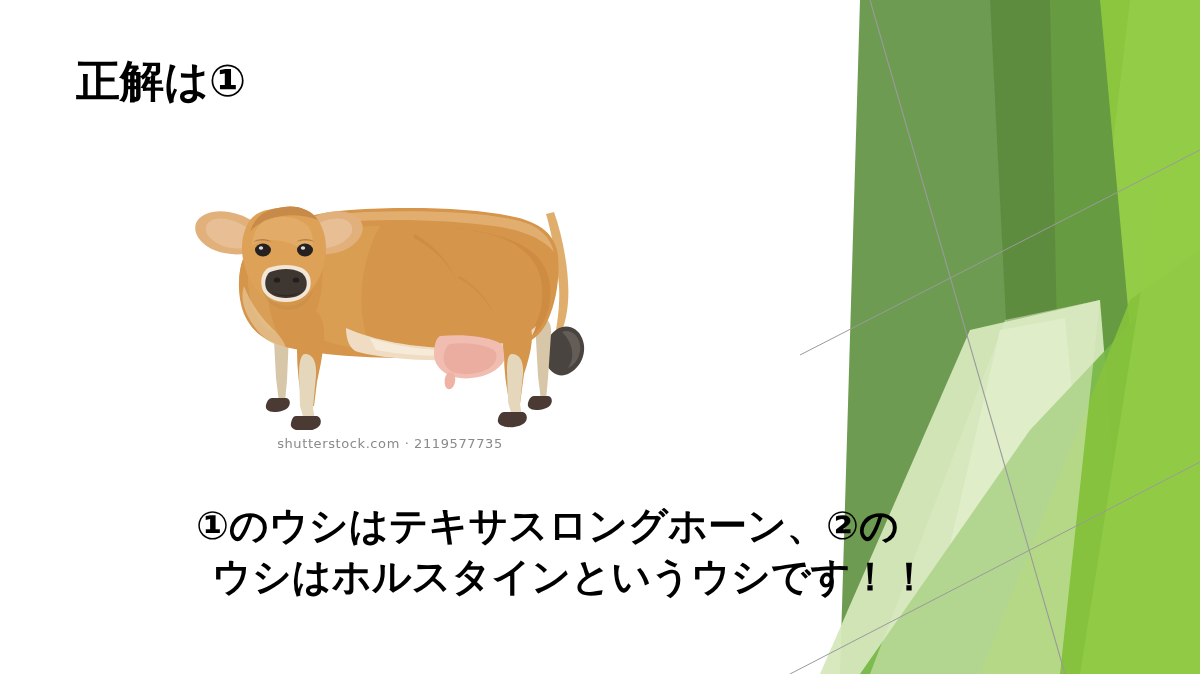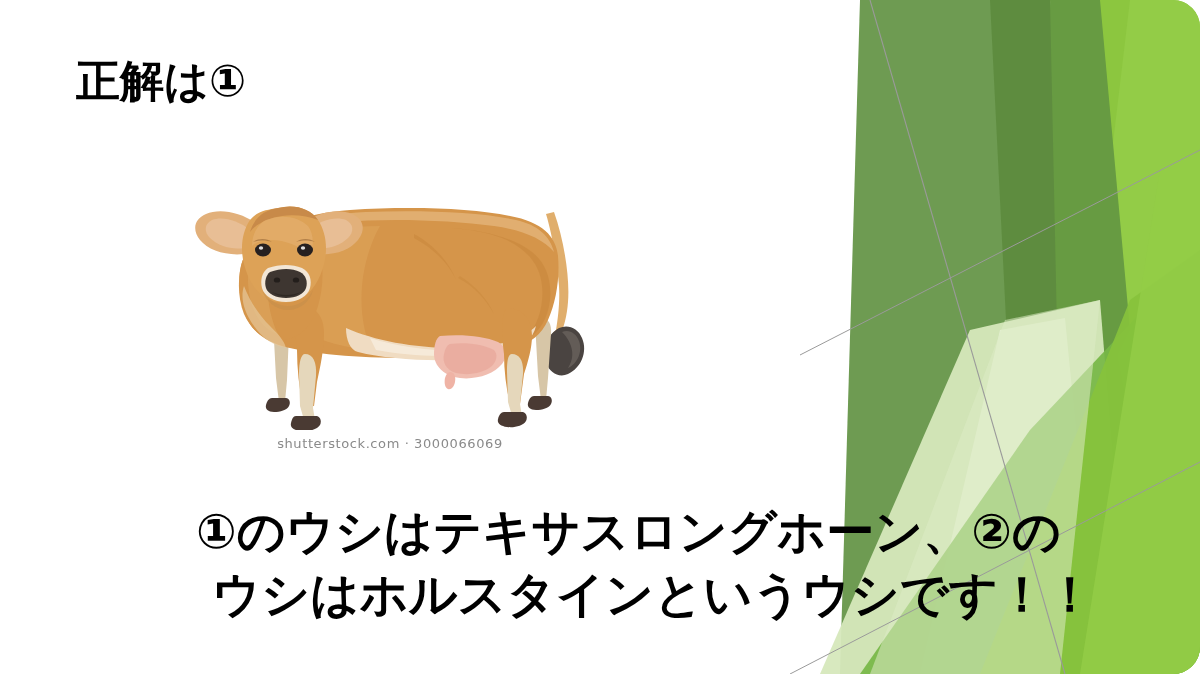--- a/index.html
+++ b/index.html
@@ -13,21 +13,20 @@
     overflow: hidden;
     font-family: "Liberation Sans", "DejaVu Sans", sans-serif;
   }
 
   #slide {
     position: relative;
     width: 1200px;
     height: 674px;
     background: #ffffff;
     overflow: hidden;
-    border-radius: 27px;
   }
 
   
   #facet-decor {
     position: absolute;
     top: 0;
     right: 0;
     width: 400px;
     height: 674px;
     pointer-events: none;
@@ -82,21 +81,21 @@
     color: #8a8a8a;
     font-family: "DejaVu Sans", sans-serif;
   }
 
   
   #caption {
     position: absolute;
     left: 196px;
     top: 500px;
     width: 680px;
-    font-size: 48px;
+    font-size: 39px;
     line-height: 1.32;
     font-weight: bold;
     color: #000000;
   }
   #caption .cap-line {
     display: block;
     white-space: nowrap;
   }
   #caption .cap-line-2 {
     padding-left: 16px;
@@ -277,21 +276,21 @@
         <path d="M112,122 C118,132 128,138 138,138
                  C148,138 158,132 163,122 C160,134 150,142 138,142
                  C126,142 116,134 112,122 Z" fill="#C08B4C" opacity="0.45"></path>
 
         <path d="M94,118 C100,134 110,148 120,158
                  C128,166 134,172 136,180 C124,178 112,170 104,158
                  C94,144 90,130 94,118 Z" fill="#E5C79A" opacity="0.7"></path>
       </svg>
     </div>
 
-    <div id="watermark">shutterstock.com · 3000066069</div>
+    <div id="watermark">shutterstock.com · 2119577735</div>
   </div>
 
   <div id="caption">
     <span class="cap-line cap-line-1">①のウシはテキサスロングホーン、②の</span>
     <span class="cap-line cap-line-2">ウシはホルスタインというウシです！！</span>
   </div>
 
 </div>
 
 </body></html>

